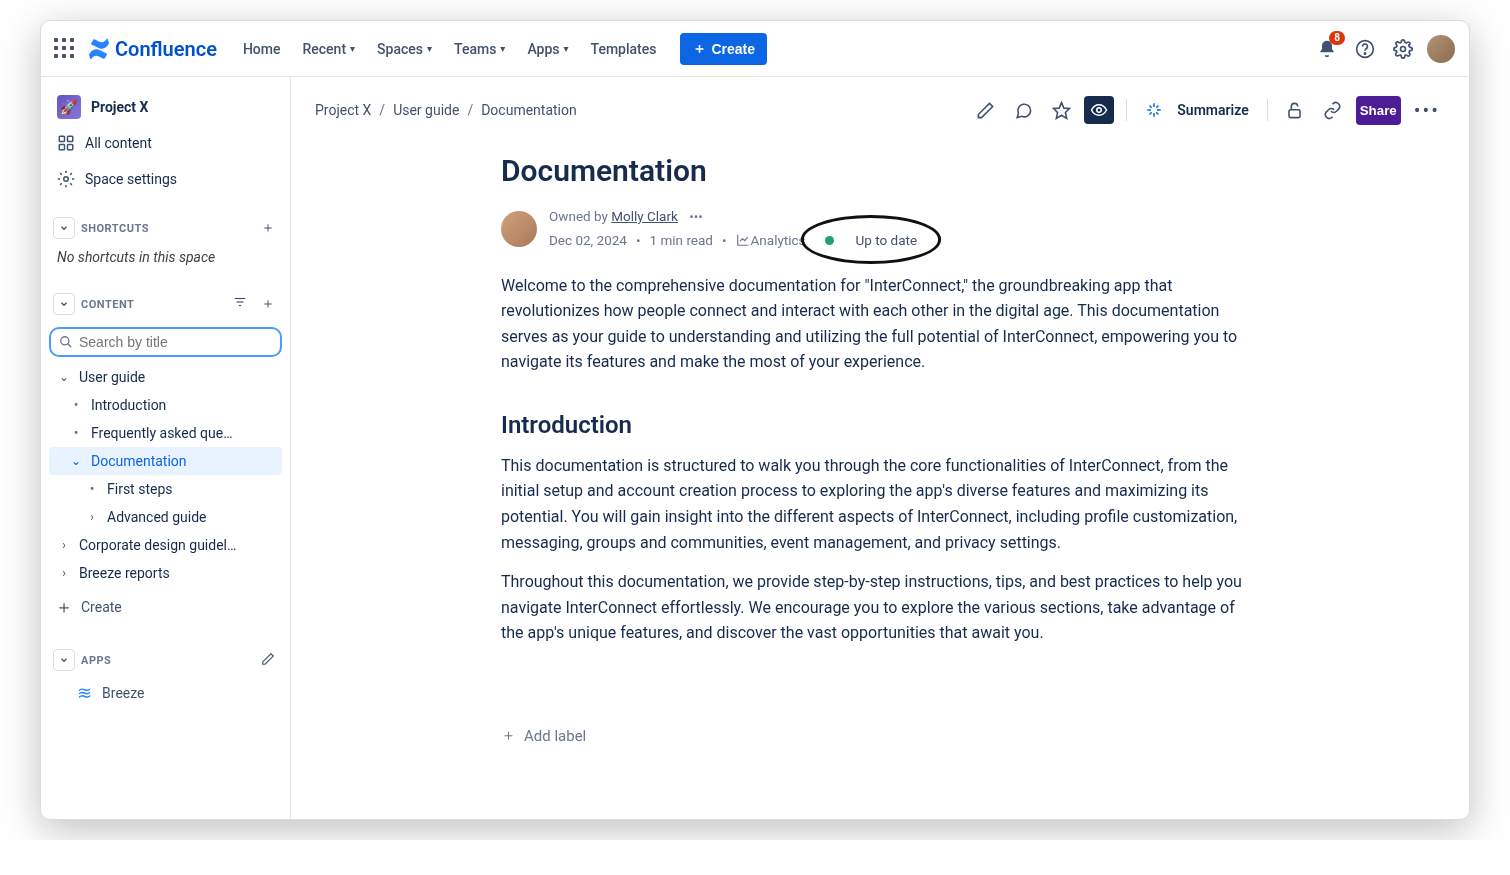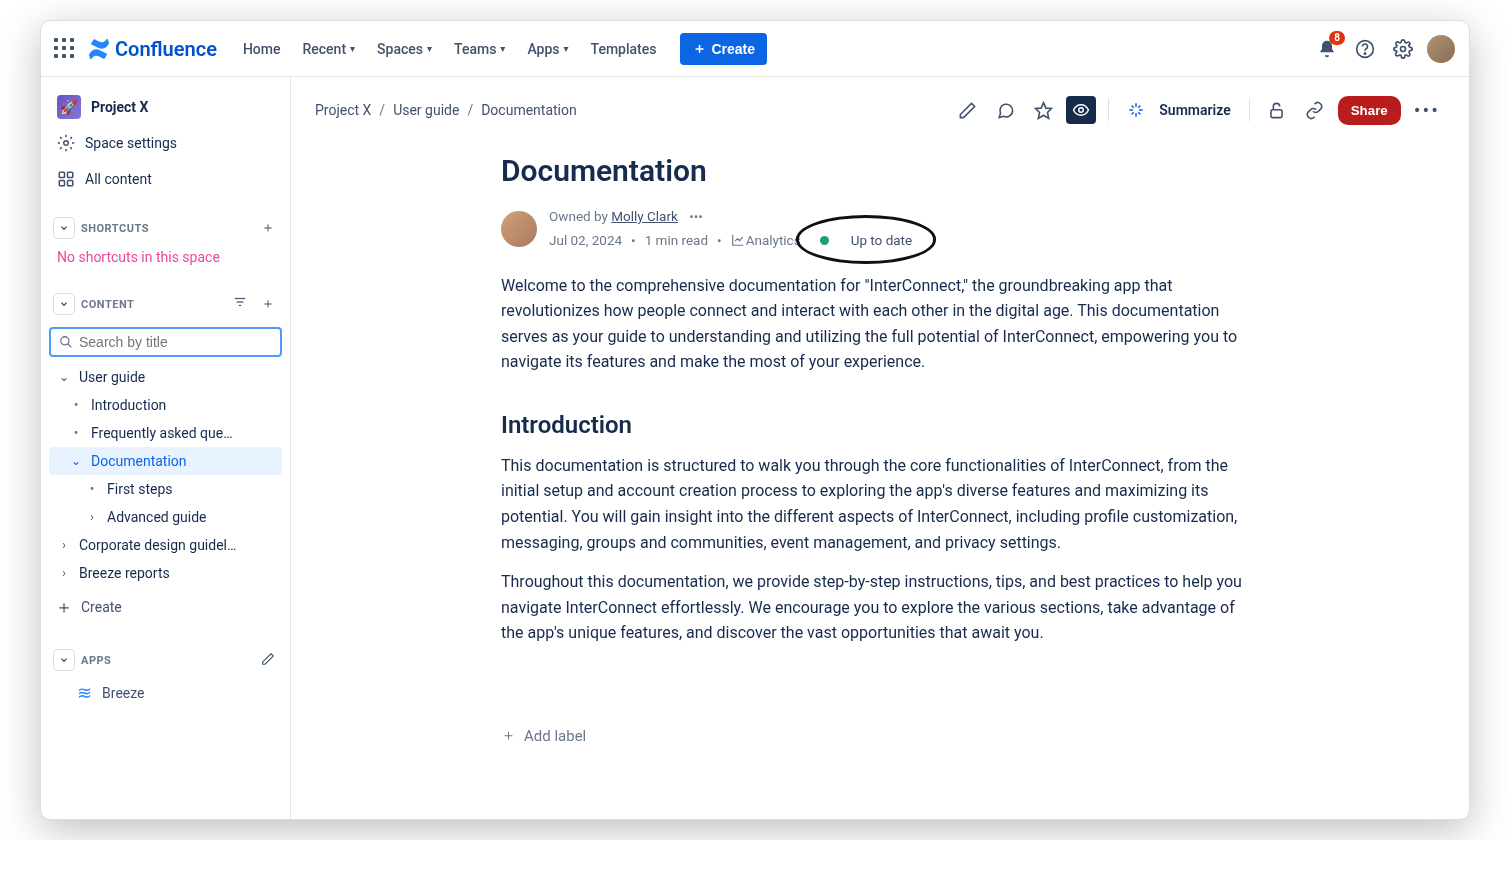--- a/index.html
+++ b/index.html
@@ -49,22 +49,22 @@
   
   .sidebar { width:250px; border-right:1px solid #e5e5e5; padding:14px 8px 14px 8px; overflow-y:auto; font-size:14px; color:#42526E;}
   .space-header { display:flex; align-items:center; gap:10px; padding:4px 8px; font-weight:700; color:#172B4D;}
   .space-icon { width:24px; height:24px; border-radius:4px; background:linear-gradient(135deg,#6554C0,#8777D9); display:flex; align-items:center; justify-content:center; color:#fff; font-size:14px;}
   .side-link { display:flex; align-items:center; gap:10px; padding:7px 8px; margin-top:4px; border-radius:4px; cursor:pointer; color:#172B4D;}
   .section-row { display:flex; align-items:center; justify-content:space-between; padding:4px; margin-top:18px;}
   .section-row .left { display:flex; align-items:center; gap:6px;}
   .section-row .collapse { border:1px solid #ddd; border-radius:4px; width:22px; height:22px; display:flex; align-items:center; justify-content:center; cursor:pointer; color:#42526E;}
   .section-label { font-size:11px; font-weight:700; letter-spacing:0.5px; color:#6B778C;}
   .small-icon { color:#42526E; cursor:pointer; width:20px; text-align:center;}
-  .side-text { padding:6px 8px; color:#ec4899;}
-  .tree-search { margin:8px 0 6px 0; border:2px solid #4C9AFF; border-radius:4px; padding:5px 8px; display:flex; align-items:center; gap:6px;}
+  .side-text { padding:6px 8px; color:#404040;font-style:italic;}
+  .tree-search { margin:8px 0 6px 0; border:2px solid #4C9AFF; border-radius:10px; padding:5px 8px; display:flex; align-items:center; gap:6px;}
   .tree-search input { border:none; outline:none; font-size:14px; flex:1; background:transparent;}
   .tree-item { display:flex; align-items:center; gap:6px; padding:6px 6px; border-radius:4px; cursor:pointer; color:#172B4D;}
   .tree-item .arrow { width:18px; text-align:center; color:#42526E; font-size:12px;}
   .tree-item.active { background:#E9F2FF; color:#0C66E4;}
   .tree-item.active .arrow { color:#0C66E4;}
   .indent1 { padding-left: 18px;}
   .indent2 { padding-left: 34px;}
   .dot { width:18px; text-align:center; color:#6B778C;}
   .create-item { display:flex; align-items:center; gap:8px; padding:8px 6px; cursor:pointer;}
   .app-item { display:flex; align-items:center; gap:10px; padding:7px 28px; cursor:pointer;}
@@ -74,21 +74,21 @@
   .main { flex:1; overflow-y:auto; position:relative;}
   .main-header { display:flex; align-items:center; justify-content:space-between; padding:18px 24px 0 24px;}
   .breadcrumbs { display:flex; align-items:center; gap:8px; color:#42526E; font-size:14px;}
   .breadcrumbs a { color:#42526E; text-decoration:none; cursor:pointer;}
   .breadcrumbs .sep { color:#6B778C;}
   .actions { display:flex; align-items:center; gap:8px;}
   .action-icon { width:30px; height:30px; display:flex; align-items:center; justify-content:center; cursor:pointer; color:#42526E; border-radius:4px;}
   .watch-icon { background:#172B4D; color:#fff; border-radius:4px; width:30px; height:28px;}
   .divider-v { width:1px; height:22px; background:#ddd; margin:0 4px;}
   .summarize { display:flex; align-items:center; gap:14px; font-weight:600; color:#172B4D; cursor:pointer; padding:4px 6px;}
-  .share-btn { background:#b91c1c; color:#fff; border:none; padding:7px 13px; border-radius:10px; font-weight:600; cursor:pointer;}
+  .share-btn { background:#4c1d95; color:#fff; border:none; padding:7px 4px; border-radius:4px; font-weight:600; cursor:pointer;}
   .more-h { font-size:20px; letter-spacing:2px; cursor:pointer; color:#42526E; padding:0 5px;}
 
   .content { max-width:760px; margin: 28px 0 0 210px; padding-bottom:40px;}
   .page-title { font-size:30px; font-weight:600; color:#172B4D; margin-bottom:18px;}
   .byline { display:flex; align-items:center; gap:12px; margin-bottom:20px;}
   .byline-avatar { width:36px; height:36px; border-radius:50%; background:linear-gradient(135deg,#d1a27b,#a9785c);}
   .byline-text { font-size:13.5px; color:#6B778C; line-height:1.5;}
   .byline-text a { color:#42526E; text-decoration:underline; cursor:pointer;}
   .byline-row2 { display:flex; align-items:center; gap:9px; margin-top:2px;}
   .analytics { display:flex; align-items:center; gap:1px; cursor:pointer; color:#6B778C;}
@@ -180,33 +180,33 @@
 
   <div class="body">
 
     <div class="sidebar">
       <div class="space-header">
         <div class="space-icon">🚀</div>
         <span>Project X</span>
       </div>
       <div class="side-link">
         <svg width="18" height="18" viewBox="0 0 24 24" fill="none" stroke="#42526E" stroke-width="2">
-            <circle cx="12" cy="12" r="3"></circle>
-            <path d="M12 1v3m0 16v3M4.2 4.2l2.1 2.1m11.4 11.4 2.1 2.1M1 12h3m16 0h3M4.2 19.8l2.1-2.1m11.4-11.4 2.1-2.1"></path>
-          </svg>
-        <span>Space settings</span>
-      </div>
-      <div class="side-link">
-        <svg width="18" height="18" viewBox="0 0 24 24" fill="none" stroke="#42526E" stroke-width="2">
             <rect x="3" y="3" width="7" height="7" rx="1"></rect>
             <rect x="14" y="3" width="7" height="7" rx="1"></rect>
             <rect x="3" y="14" width="7" height="7" rx="1"></rect>
             <rect x="14" y="14" width="7" height="7" rx="1"></rect>
           </svg>
         <span>All content</span>
+      </div>
+      <div class="side-link">
+        <svg width="18" height="18" viewBox="0 0 24 24" fill="none" stroke="#42526E" stroke-width="2">
+            <circle cx="12" cy="12" r="3"></circle>
+            <path d="M12 1v3m0 16v3M4.2 4.2l2.1 2.1m11.4 11.4 2.1 2.1M1 12h3m16 0h3M4.2 19.8l2.1-2.1m11.4-11.4 2.1-2.1"></path>
+          </svg>
+        <span>Space settings</span>
       </div>
 
       <div class="section-row">
         <div class="left">
           <div class="collapse">
             <svg width="10" height="10" viewBox="0 0 24 24" fill="none" stroke="#42526E" stroke-width="3">
                 <polyline points="6 9 12 15 18 9"></polyline>
               </svg>
           </div>
           <span class="section-label">SHORTCUTS</span>
@@ -361,21 +361,21 @@
       <div class="content">
         <h1 class="page-title">Documentation</h1>
         <div class="byline">
           <div class="byline-avatar"></div>
           <div class="byline-text">
             <div>
               <span>Owned by </span><a>Molly Clark</a>
               <span style="margin-left:8px;cursor:pointer;">•••</span>
             </div>
             <div class="byline-row2">
-              <span>Jul 02, 2024</span>
+              <span>Dec 02, 2024</span>
               <span class="dot-sep">•</span>
               <span>1 min read</span>
               <span class="dot-sep">•</span>
               <span class="analytics">
                 <svg width="14" height="14" viewBox="0 0 24 24" fill="none" stroke="#6B778C" stroke-width="2">
                     <path d="M3 3v18h18"></path>
                     <path d="M7 14l4-4 4 3 5-6"></path>
                   </svg>
                 <span>Analytics</span>
               </span>

